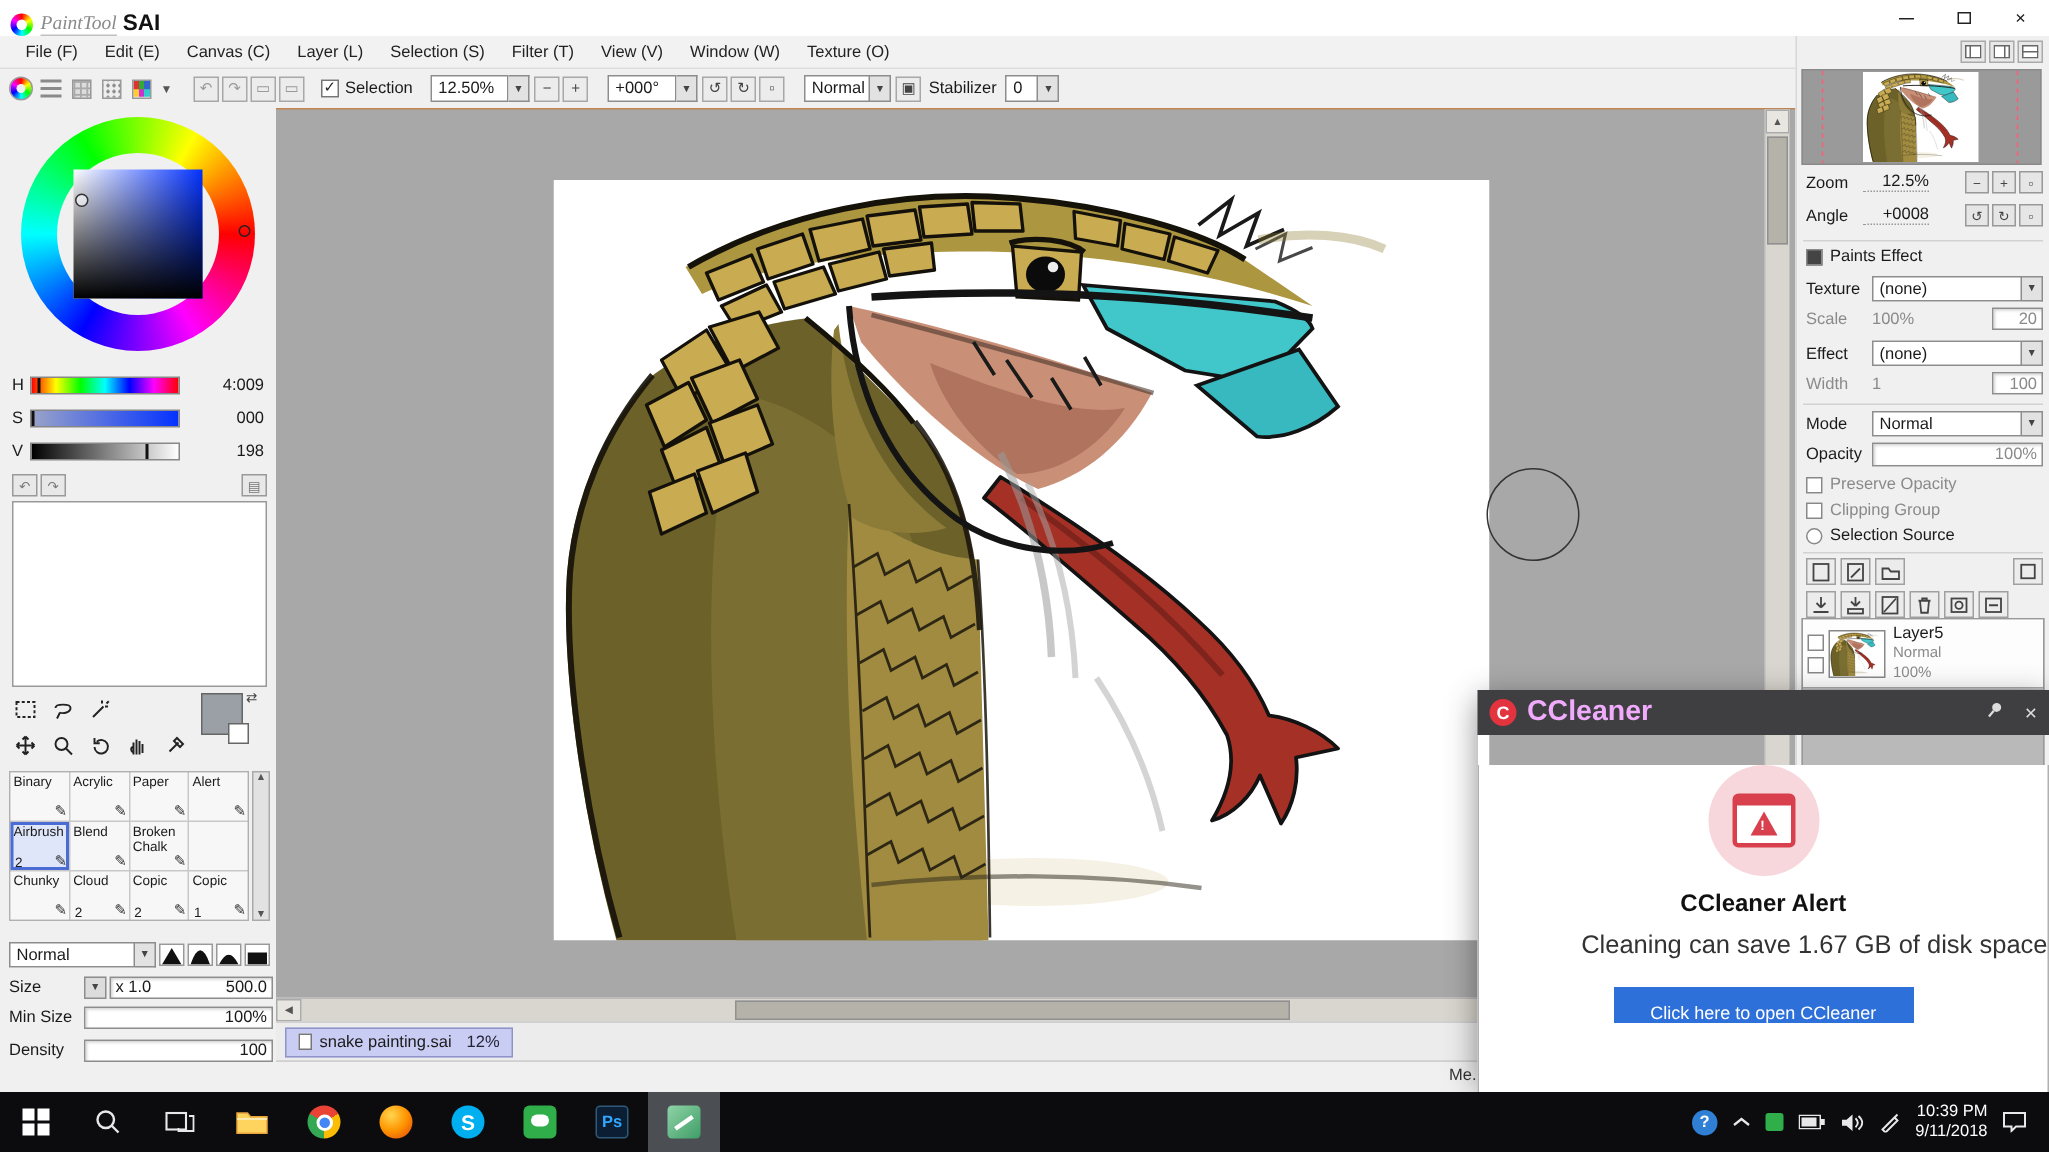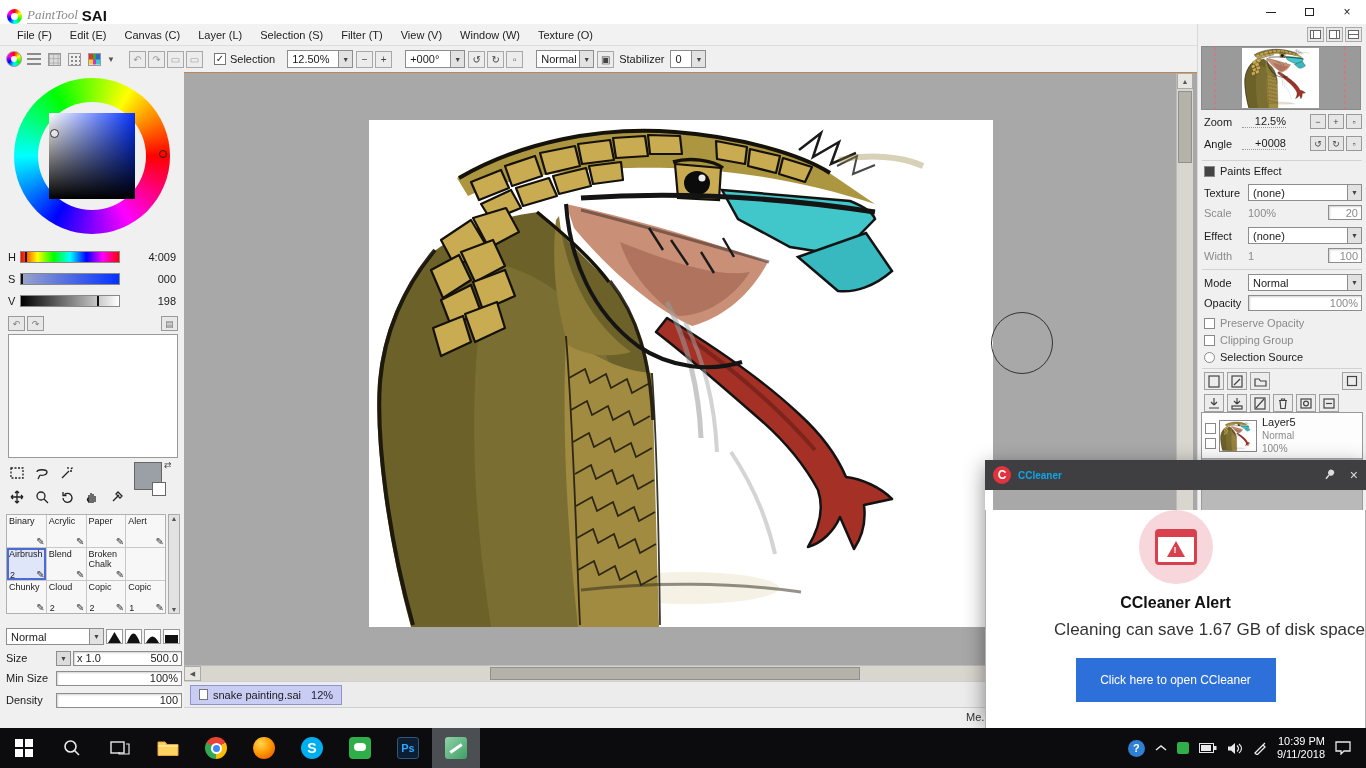--- a/index.html
+++ b/index.html
@@ -131,31 +131,31 @@
   .lchecks { display:flex; flex-direction:column; margin-right:3px; }
   .lchecks span { width:11px; height:11px; border:1px solid #888; background:#fff; margin:2px 0; }
   .lthumb { width:38px; height:32px; background:#fff; border:1px solid #888; margin-right:5px; overflow:hidden; }
   .ltext { line-height:13px; font-size:10px; }
   .ltext .lname { font-size:11px; }
 
   
   .ccpopup { position:absolute; left:985px; top:460px; width:381px; height:260px; z-index:30; box-shadow:0 6px 20px rgba(0,0,0,.45); }
   .cc-head { height:30px; background:#3f3f41; display:flex; align-items:center; padding:0 8px; }
   .cc-logo { width:18px; height:18px; border-radius:50%; background:#e2333f; color:#fff; font-weight:bold; font-size:12px; display:flex; align-items:center; justify-content:center; margin-right:7px; }
-  .cc-title { color:#0ea5e9; font-weight:bold; font-size:10px; }
+  .cc-title { color:#f0abfc; font-weight:bold; font-size:19px; }
   .cc-headicons { margin-left:auto; display:flex; align-items:center; color:#ddd; }
   .cc-body { height:230px; background:#fff; border:1px solid #b0b0b0; border-top:none; text-align:center; }
   .cc-alerticon { width:74px; height:74px; border-radius:50%; background:#f7d7dc; margin:20px auto 10px; position:relative; }
   .cc-window { position:absolute; left:16px; top:19px; width:42px; height:36px; background:#fff; border:3px solid #d8404e; border-radius:4px; }
   .cc-window::before { content:""; position:absolute; left:0; right:0; top:0; height:5px; background:#d8404e; }
   .cc-tri { position:absolute; left:9px; top:9px; width:0; height:0; border-left:9px solid transparent; border-right:9px solid transparent; border-bottom:16px solid #d8404e; }
   .cc-tri::after { content:"!"; position:absolute; left:-2px; top:4px; color:#fff; font-size:9px; font-weight:bold; }
   .cc-alert-title { font-size:16px; font-weight:bold; color:#111; margin-bottom:8px; }
   .cc-msg { font-size:17px; color:#333;text-align:right; }
-  .cc-btn { display:inline-block; margin-top:18px; width:200px; height:44px; line-height:34px; background:#2e70d9; color:#fff; font-size:12px; border:none; }
+  .cc-btn { display:inline-block; margin-top:18px; width:200px; height:24px; line-height:34px; background:#2e70d9; color:#fff; font-size:12px; border:none; }
 
   
   .taskbar { position:absolute; left:0; right:0; bottom:0; height:40px; background:#0c0c0e; display:flex; align-items:stretch; z-index:40; }
   .tk-cell { width:48px; display:flex; align-items:center; justify-content:center; }
   .tk-cell.active { background:#4b4e52; }
   .tk-tray { margin-left:auto; display:flex; align-items:center; }
   .tk-tray > * { margin-right:10px; }
   .start-ic { display:grid; grid-template-columns:8px 8px; grid-template-rows:8px 8px; gap:1.5px; }
   .start-ic i { background:#fff; }
   .circle-ic { width:22px; height:22px; border-radius:50%; }

